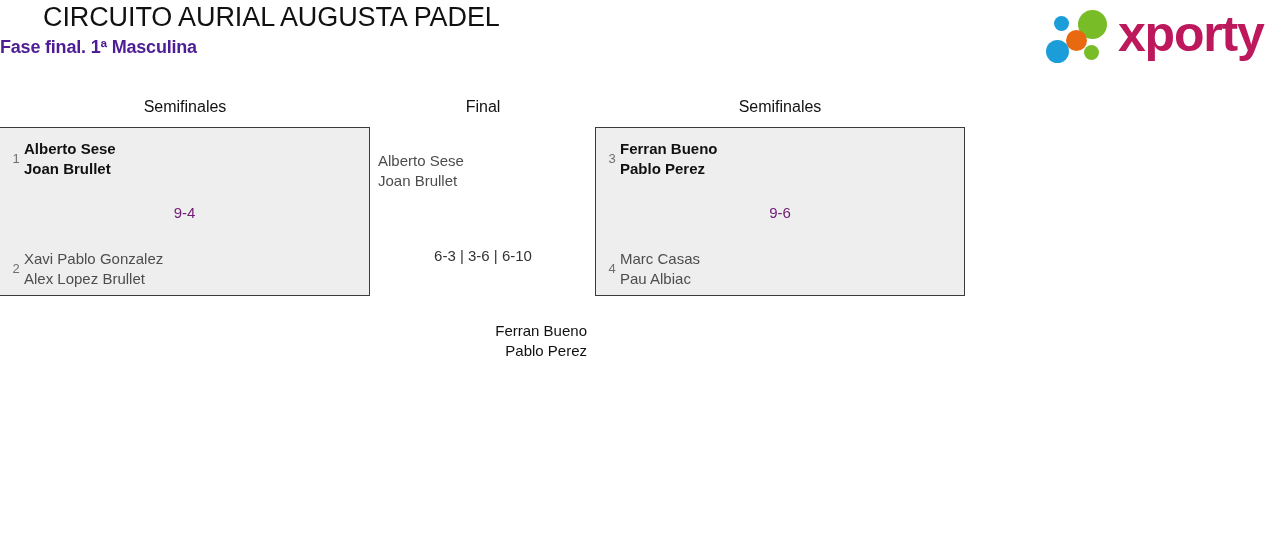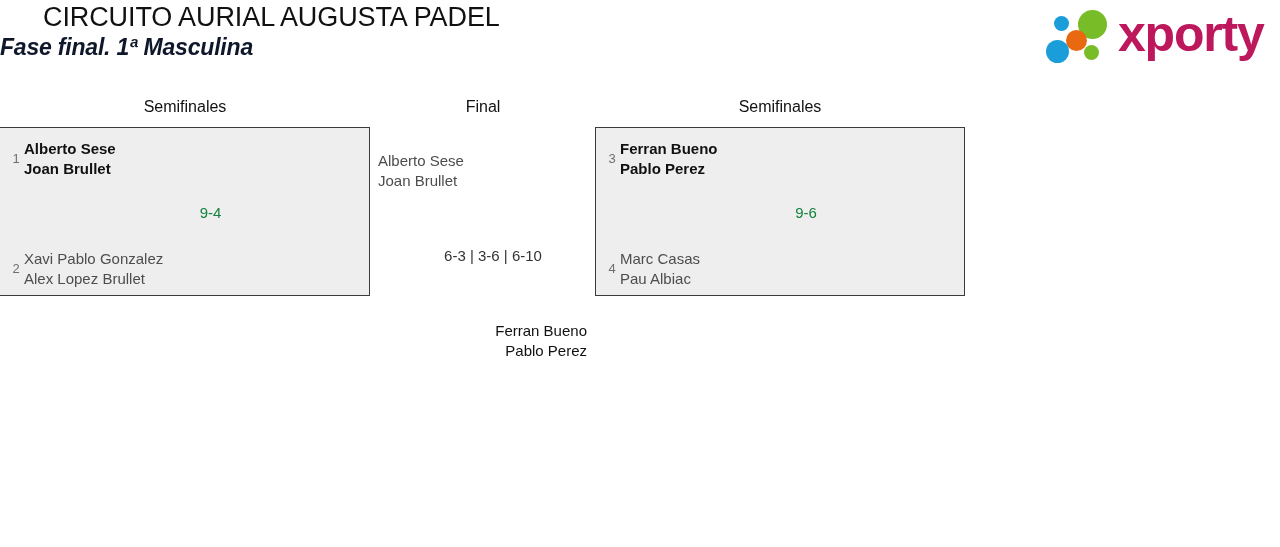--- a/index.html
+++ b/index.html
@@ -33,27 +33,26 @@
   .title-line1 {
     font-size: 27px;
     line-height: 31px;
     font-weight: 400;
     letter-spacing: -0.1px;
     color: #111111;
     white-space: nowrap;
     margin-left: 43px;
   }
   .title-line2 {
-    font-size: 23px;
+    font-size: 18px;
     line-height: 28px;
     font-weight: 700;
     letter-spacing: -0.2px;
-    color: #0f172a;
-    white-space: nowrap;
-    font-style: italic;
+    color: #4c1d95;
+    white-space: nowrap;
   }
 
   
   .logo {
     position: absolute;
     right: 8px;
     top: 4px;
     width: 232px;
     height: 62px;
   }
@@ -143,22 +142,21 @@
   .loser  .name { font-weight: 400; color: #4d4d4d; }
 
   .match-score {
     position: absolute;
     top: 75px;
     left: 0;
     width: 100%;
     text-align: center;
     font-size: 15px;
     line-height: 19px;
-    color: #15803d;
-    margin-left: 26px;
+    color: #701a75;
   }
 
   
   .final-team {
     position: absolute;
     display: flex;
     flex-direction: column;
   }
   .final-team .name {
     font-size: 15px;
@@ -167,21 +165,21 @@
   }
   .final-team.loser  .name { color: #4d4d4d; font-weight: 400; }
   .final-team.winner .name { color: #111111; font-weight: 400; }
 
   .final-top    { left: 378px; top: 151px; text-align: left; }
   .final-bottom { left: 407px; top: 321px; width: 180px; text-align: right; }
   .final-bottom .name { text-align: right; }
 
   .final-score {
     position: absolute;
-    left: 405px;
+    left: 395px;
     top: 246px;
     width: 176px;
     text-align: center;
     font-size: 15px;
     line-height: 19px;
     color: #333333;
     white-space: nowrap;
   }
 </style>
 </head>

